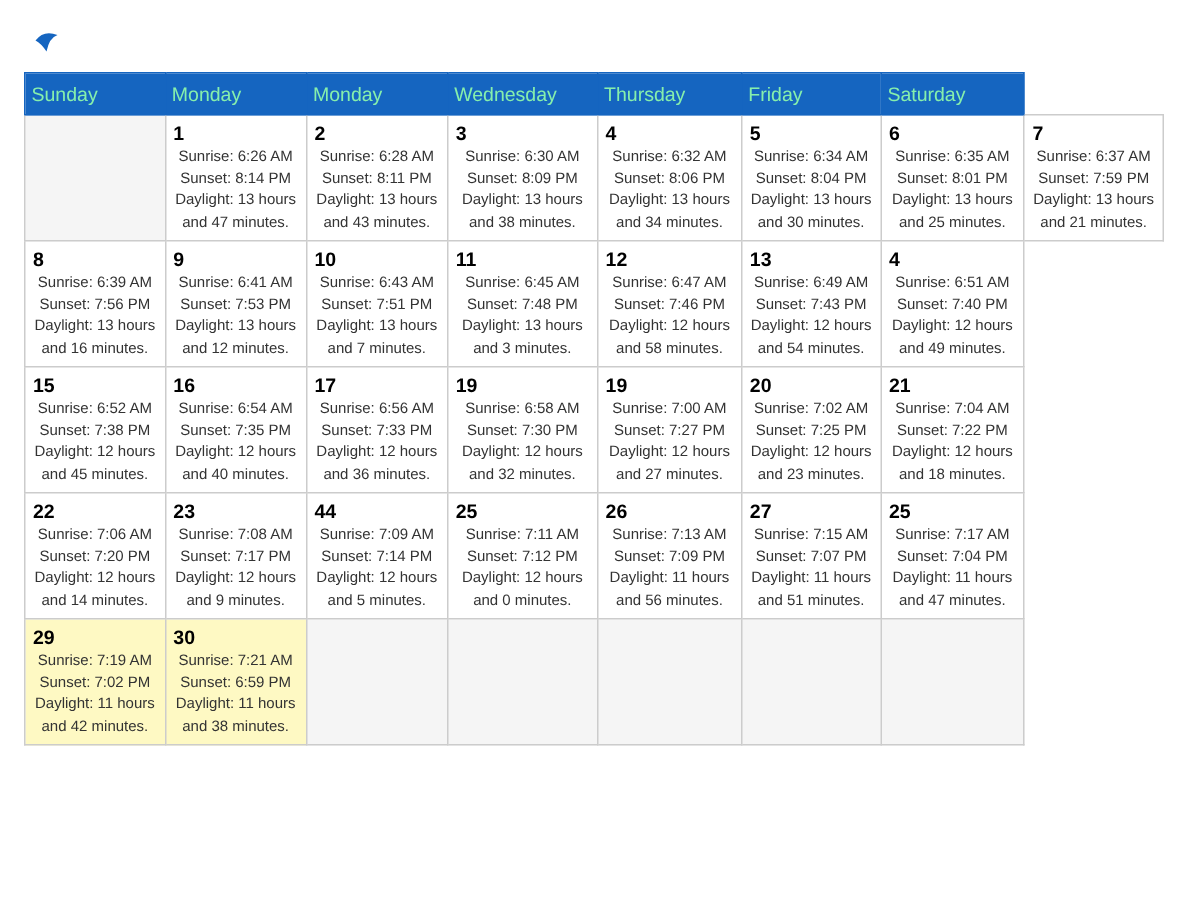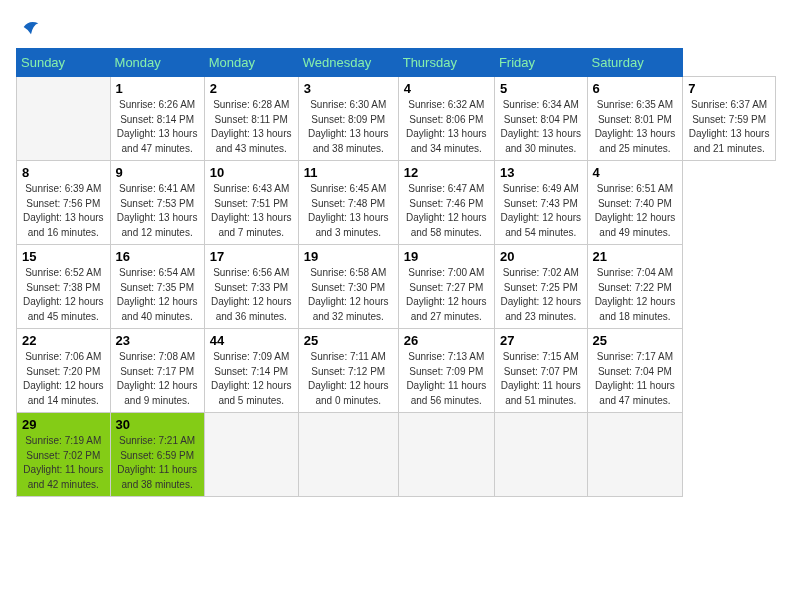--- a/index.html
+++ b/index.html
@@ -69,21 +69,21 @@
     }
     .calendar td {
       border: 1px solid #ccc;
       vertical-align: top;
       padding: 4px 5px;
       width: 108px;
       min-height: 80px;
       background: #fff;
     }
     .calendar tr:last-child td {
-      background: #84cc16;
+      background: #fef9c3;
     }
     .day-num {
       font-size: 13px;
       font-weight: bold;
       display: block;
       margin-bottom: 2px;
     }
     .day-info {
       color: #333;
       line-height: 1.45;

